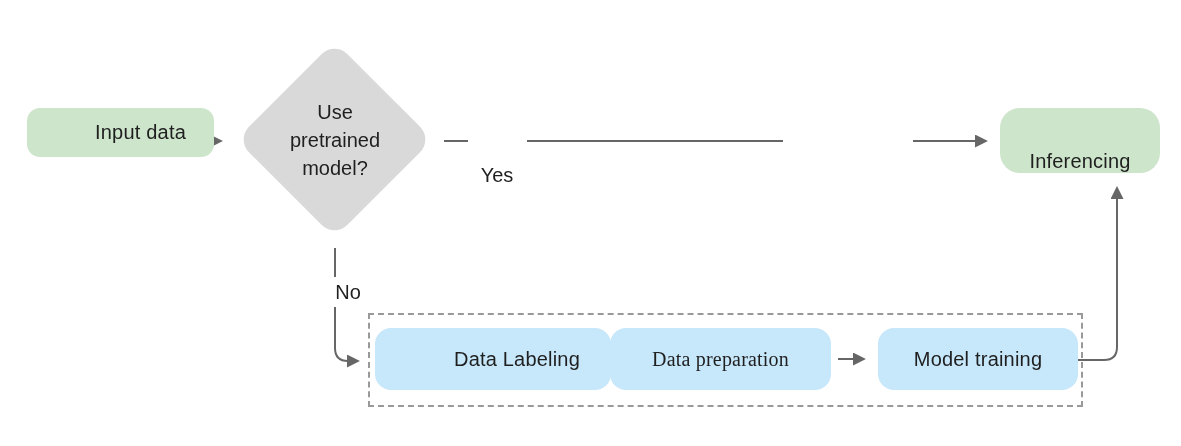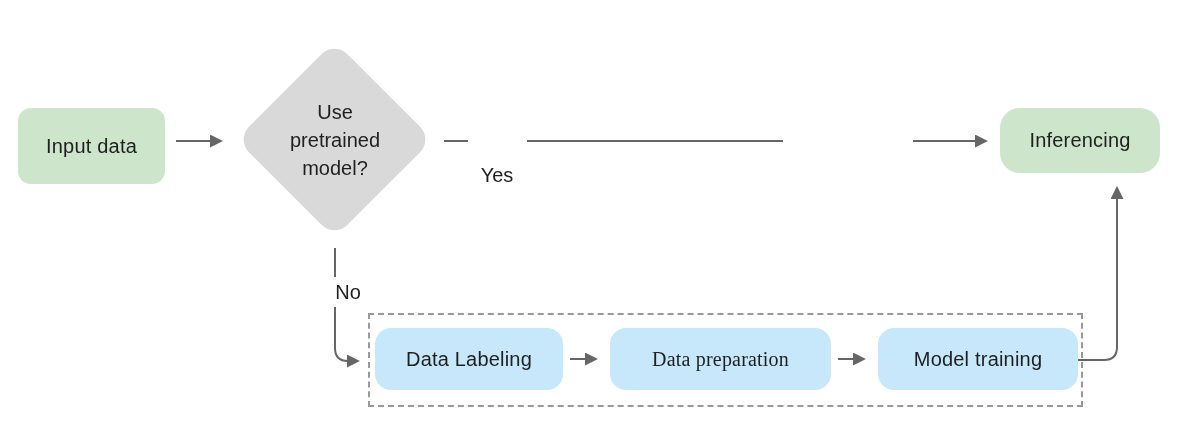--- a/index.html
+++ b/index.html
@@ -33,33 +33,36 @@
     letter-spacing: 0.2px;
     color: #1f1f1f;
   }
   .node-green {
     background: #cde5cb;
   }
   .node-blue {
     background: #c7e7fa;
   }
   #input-box {
-    left: 18px; top: 108px;
-    width: 147px; height: 76px;
+    left: 27px; top: 108px;
+    width: 147px; height: 49px;
     border-radius: 13px;
+    padding-left: 40px;
   }
   #inferencing-box {
     left: 1000px; top: 108px;
     width: 160px; height: 65px;
     border-radius: 20px;
+    align-items: flex-end;
   }
   #labeling-box {
     left: 375px; top: 328px;
     width: 188px; height: 62px;
     border-radius: 16px;
+    padding-left: 48px;
   }
   #preparation-box {
     left: 610px; top: 328px;
     width: 221px; height: 62px;
     border-radius: 16px;
     font-family: Liberation Serif, serif;
   }
   #training-box {
     left: 878px; top: 328px;
     width: 200px; height: 62px;

